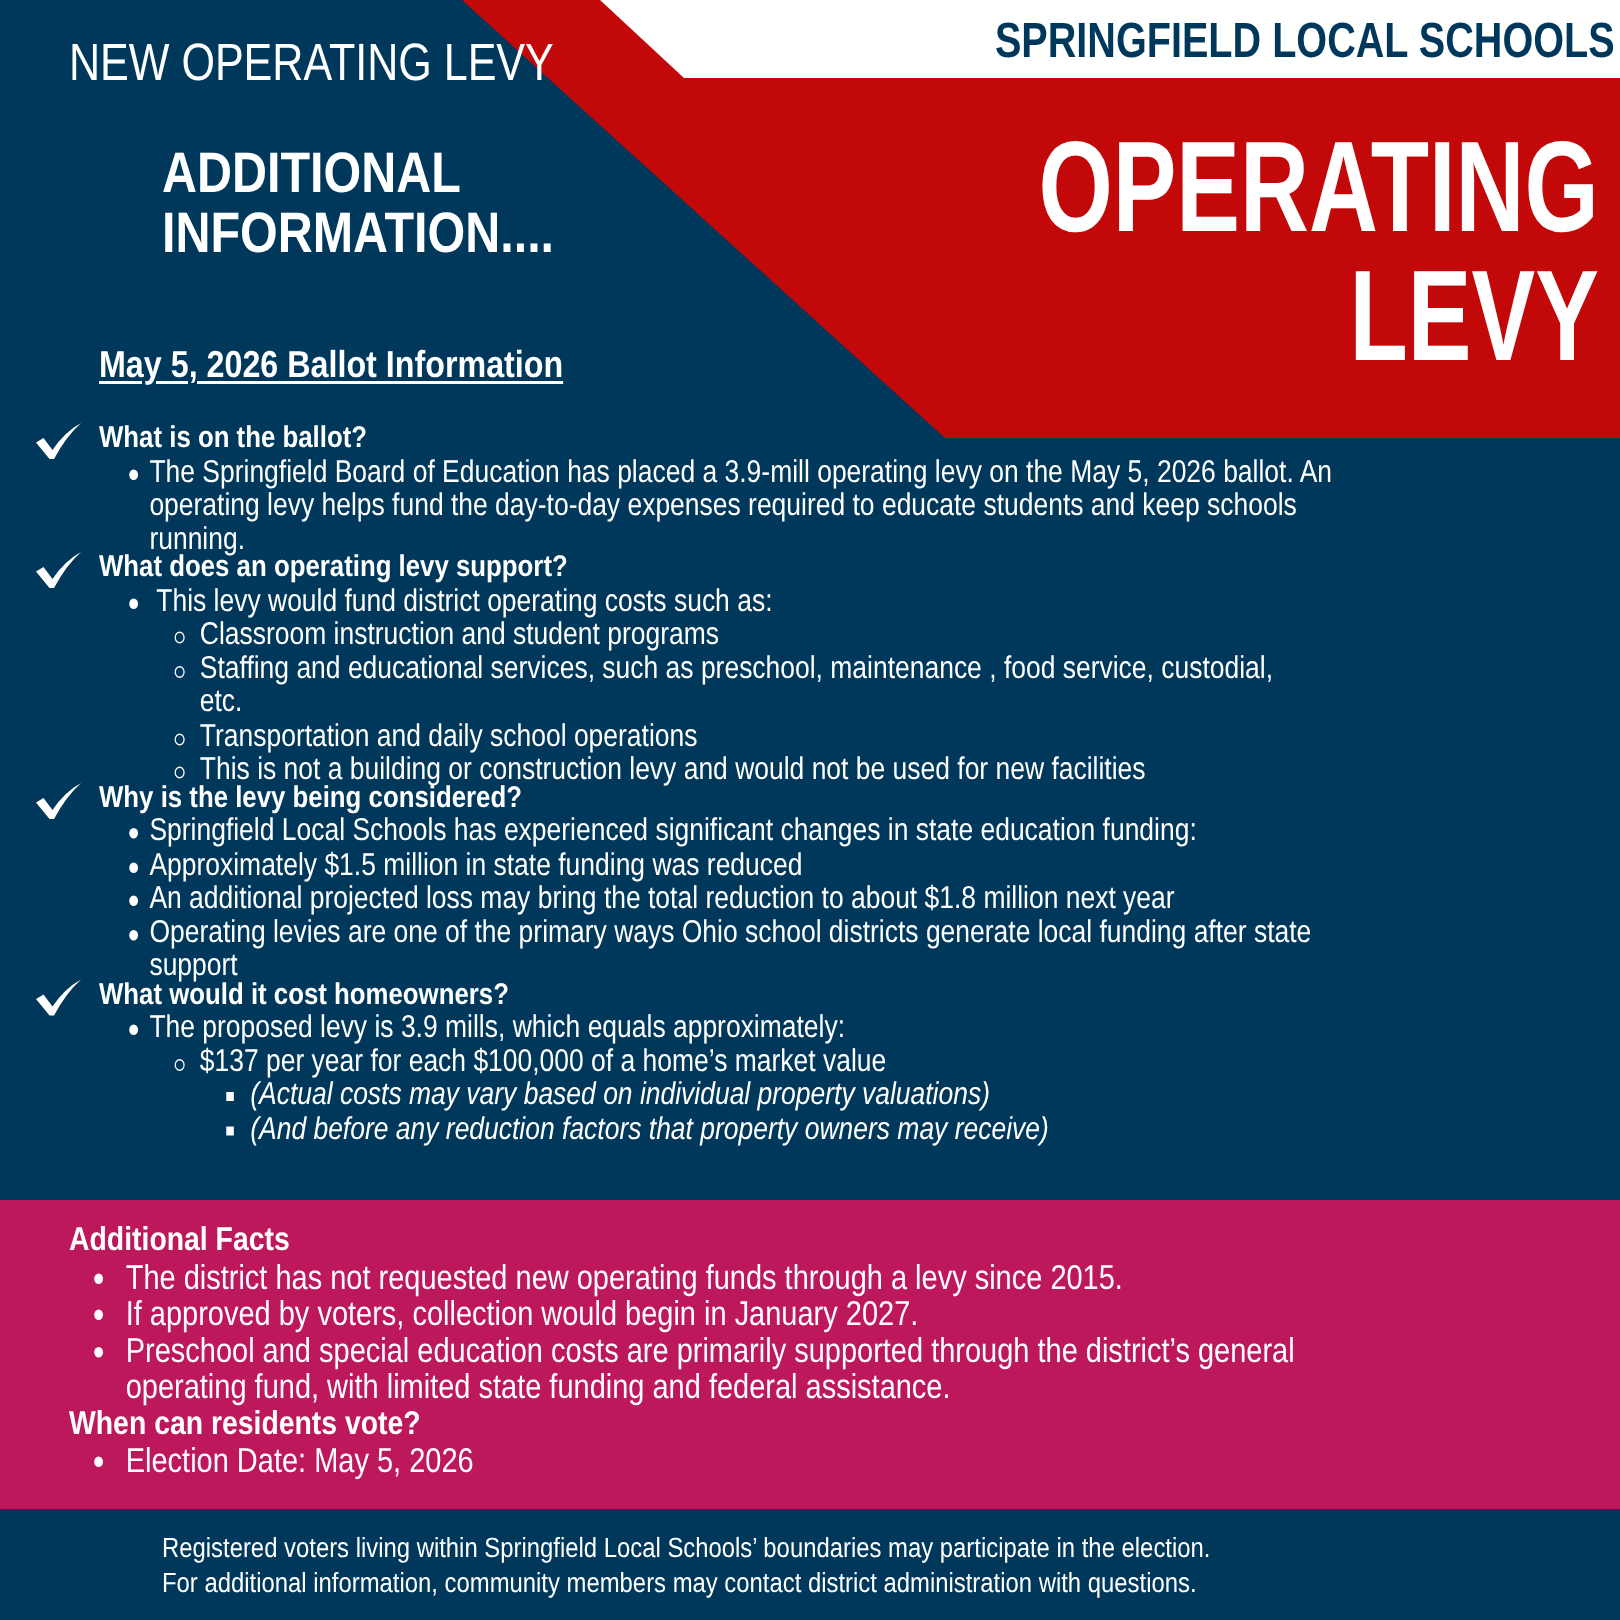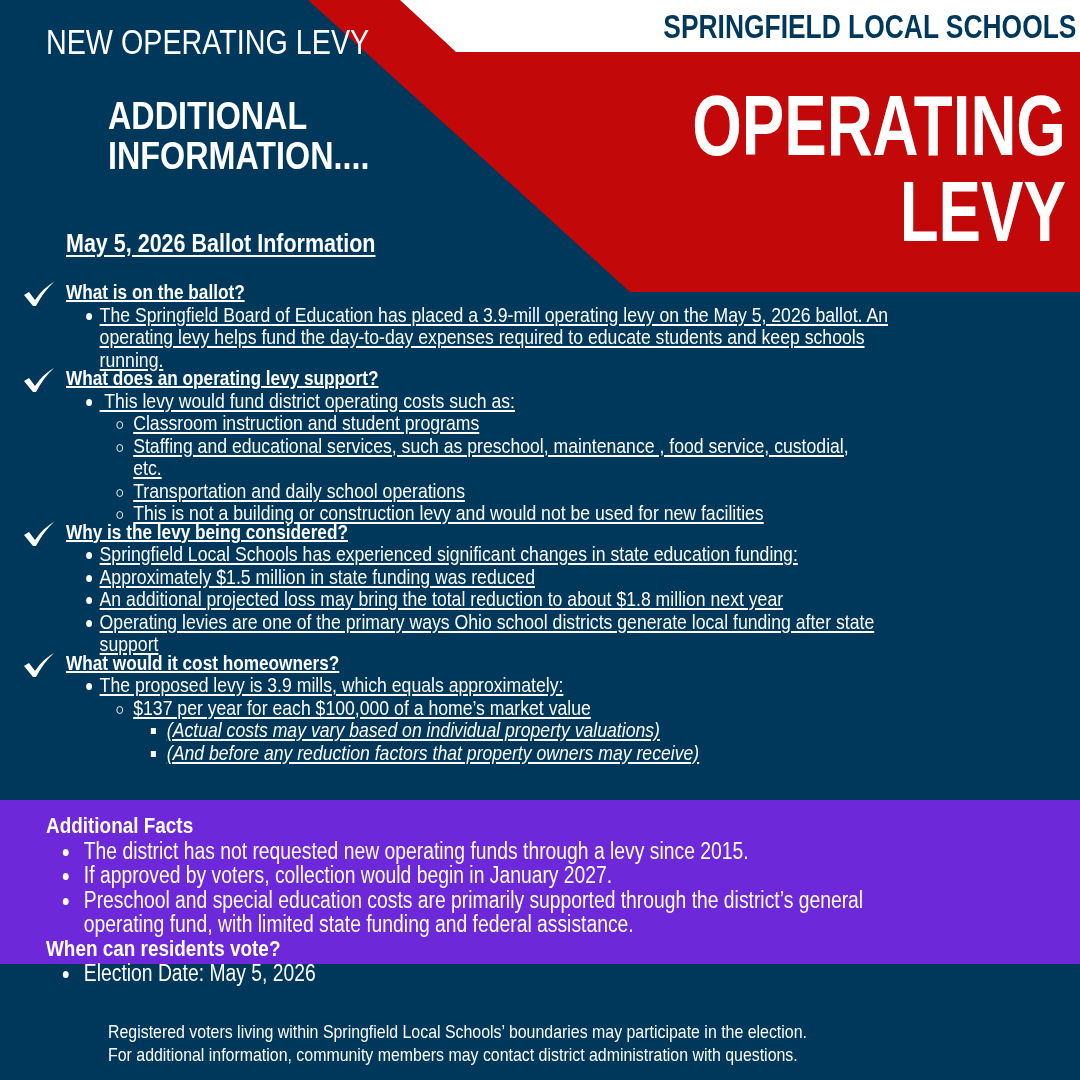--- a/index.html
+++ b/index.html
@@ -43,21 +43,21 @@
     font-size: 86px; font-weight: 700; line-height: 86px;
     text-align: right; color: #fff;
     transform: scaleX(0.74); transform-origin: right top;
     white-space: nowrap;
   }
   .big-title div { display: block; }
 
   
   .qa {
     left: 0; top: 281px; width: 1080px;
-    font-size: 21px; line-height: 22.5px; text-decoration: underline;
+    font-size: 21px; line-height: 22.5px;
   }
   .q-row { position: relative; padding-left: 66px; }
   .check {
     position: absolute; left: 22px; top: 0px;
     width: 34px; height: 26px;
   }
   .q-title {
     font-weight: 700; font-size: 20px; display: block;
     transform: scaleX(0.86); transform-origin: left top; white-space: nowrap;
   }
@@ -74,22 +74,22 @@
   }
   .l3 { position: relative; padding-left: 120px; font-style: italic; }
   .l3::before {
     content: ""; position: absolute; left: 101px; top: 9px;
     width: 6px; height: 6px; background: #fff;
   }
   .txt { display: block; }
 
   
   .facts {
-    left: 0; top: 800px; width: 1080px; height: 164px;
-    background: #6d28d9;
+    left: 0; top: 800px; width: 1080px; height: 206px;
+    background: #be185d;
     padding: 14px 0 0 46px;
     font-size: 23px; line-height: 24.5px;
   }
   .facts-title {
     font-weight: 700; font-size: 22px; display: block;
     transform: scaleX(0.86); transform-origin: left top; white-space: nowrap;
   }
   .f1 { position: relative; padding-left: 45px; }
   .f1::before {
     content: ""; position: absolute; left: 20px; top: 10px;

